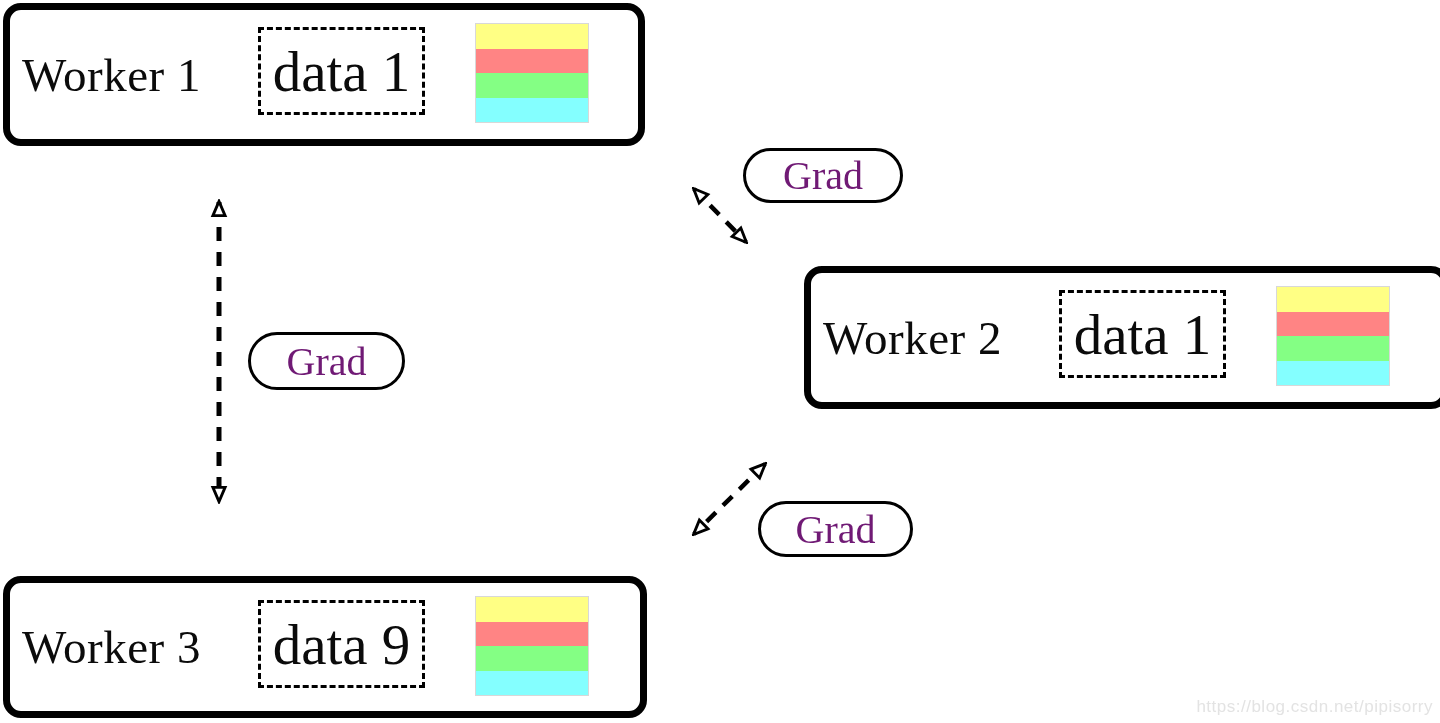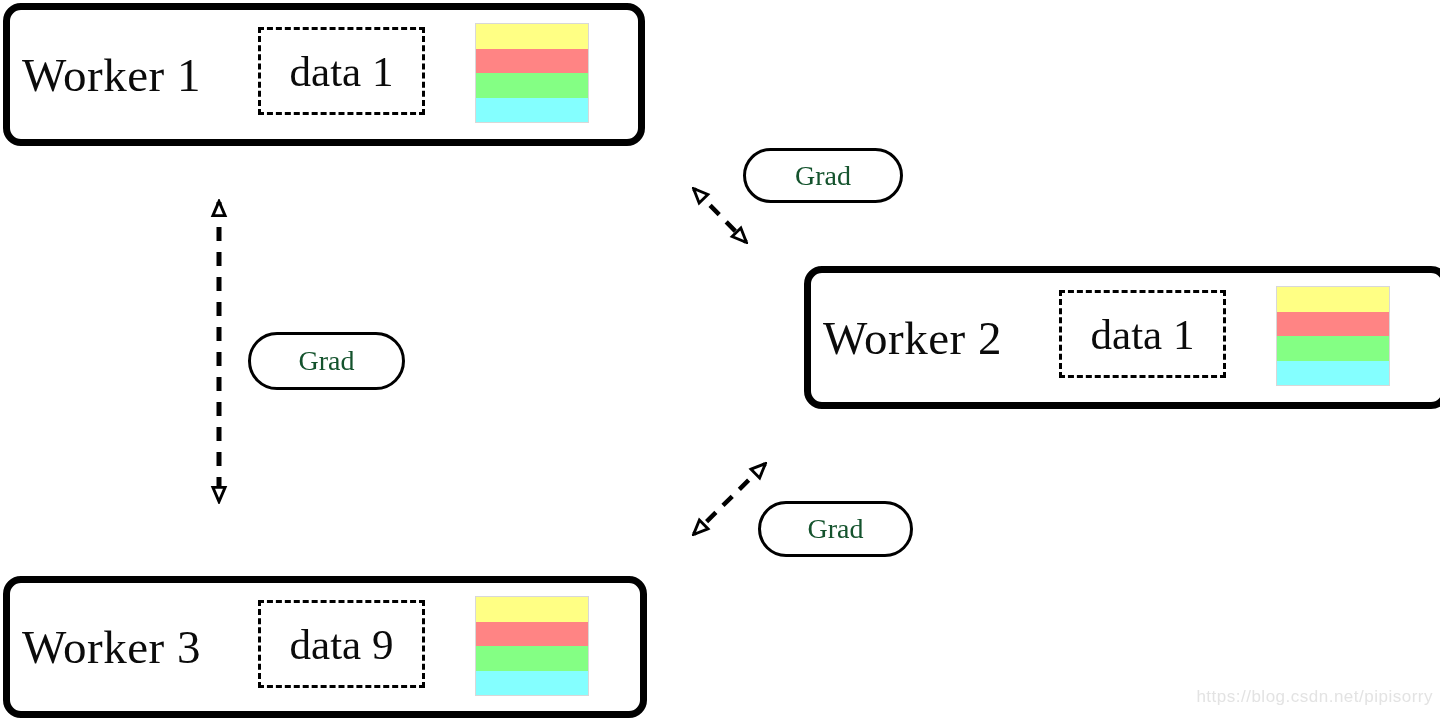--- a/index.html
+++ b/index.html
@@ -26,47 +26,47 @@
     position:absolute; left:12px; top:50%;
     transform:translateY(-50%);
     font-size:47px; color:#0b0b0b; white-space:nowrap;
     letter-spacing:0.5px;
   }
   .databox {
     position:absolute;
     left:248px; top:17px; width:167px; height:88px;
     border:3px dashed #000;
     display:flex; align-items:center; justify-content:center;
-    font-size:43px; color:#0b0b0b;
+    font-size:57px; color:#0b0b0b;
   }
   .stack {
     position:absolute;
     left:465px; top:13px; width:114px; height:100px;
     display:flex; flex-direction:column;
     border:1px solid #d8d8d8;
   }
   .band { flex:1 1 0; }
 
   
   .pill {
     position:absolute;
     border:3px solid #000;
     border-radius:30px;
     background:#fff;
     display:flex; align-items:center; justify-content:center;
-    font-size:28px; color:#14532d;
+    font-size:40px; color:#701a75;
   }
   #pill-w1-w2 { left:743px; top:148px; width:160px; height:55px; }
   #pill-w1-w3 { left:248px; top:332px; width:157px; height:58px; }
   #pill-w3-w2 { left:758px; top:501px; width:155px; height:56px; }
 
   .arrows { position:absolute; left:0; top:0; width:1440px; height:723px; pointer-events:none; }
 
   .watermark {
-    position:absolute; right:7px; bottom:16px;
+    position:absolute; right:7px; bottom:6px;
     font-family:"Liberation Sans", sans-serif;
     font-size:17px; color:#e3e3e3;
     letter-spacing:0.5px;
   }
 </style>
 </head>
 <body>
 
 <div class="canvas">
 

